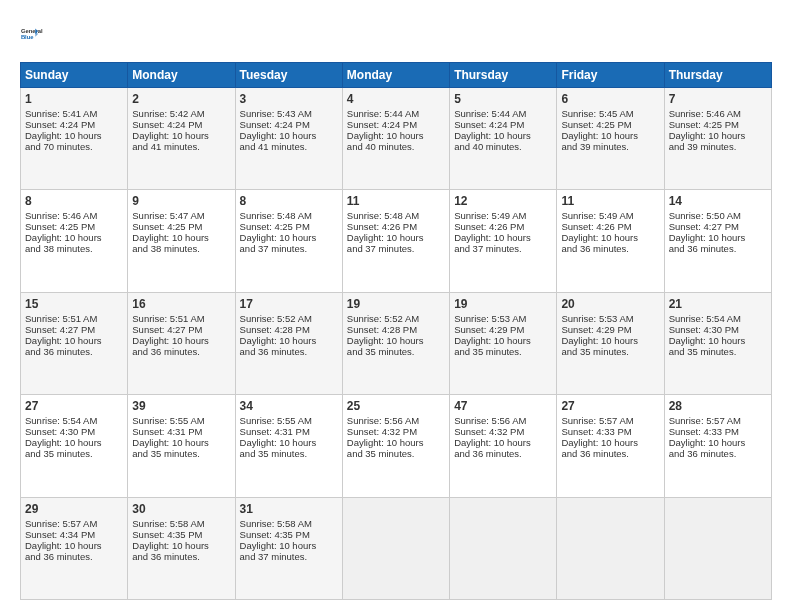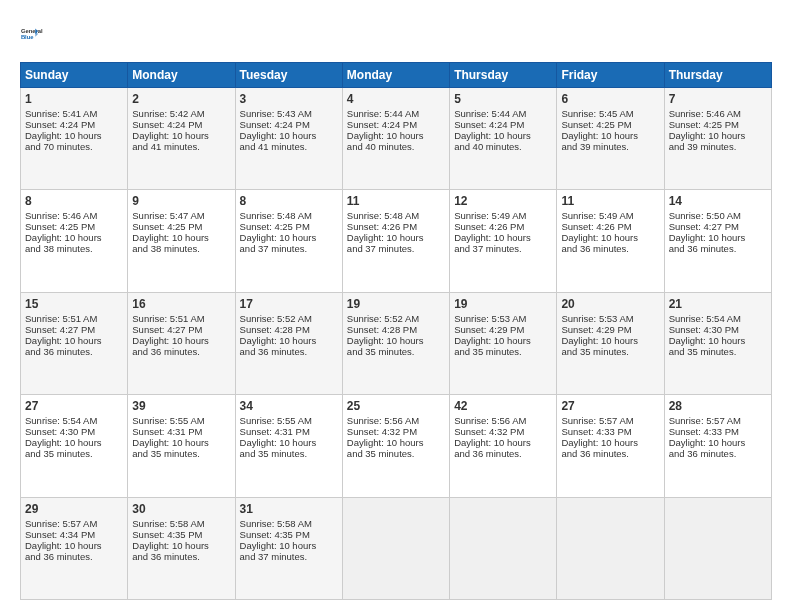--- a/index.html
+++ b/index.html
@@ -145,21 +145,21 @@
           <td><span class="day-num">19</span><span>Sunrise: 5:52 AM</span><br><span>Sunset: 4:28 PM</span><br><span>Daylight: 10 hours</span><br><span>and 35 minutes.</span></td>
           <td><span class="day-num">19</span><span>Sunrise: 5:53 AM</span><br><span>Sunset: 4:29 PM</span><br><span>Daylight: 10 hours</span><br><span>and 35 minutes.</span></td>
           <td><span class="day-num">20</span><span>Sunrise: 5:53 AM</span><br><span>Sunset: 4:29 PM</span><br><span>Daylight: 10 hours</span><br><span>and 35 minutes.</span></td>
           <td><span class="day-num">21</span><span>Sunrise: 5:54 AM</span><br><span>Sunset: 4:30 PM</span><br><span>Daylight: 10 hours</span><br><span>and 35 minutes.</span></td>
         </tr>
         <tr>
           <td><span class="day-num">27</span><span>Sunrise: 5:54 AM</span><br><span>Sunset: 4:30 PM</span><br><span>Daylight: 10 hours</span><br><span>and 35 minutes.</span></td>
           <td><span class="day-num">39</span><span>Sunrise: 5:55 AM</span><br><span>Sunset: 4:31 PM</span><br><span>Daylight: 10 hours</span><br><span>and 35 minutes.</span></td>
           <td><span class="day-num">34</span><span>Sunrise: 5:55 AM</span><br><span>Sunset: 4:31 PM</span><br><span>Daylight: 10 hours</span><br><span>and 35 minutes.</span></td>
           <td><span class="day-num">25</span><span>Sunrise: 5:56 AM</span><br><span>Sunset: 4:32 PM</span><br><span>Daylight: 10 hours</span><br><span>and 35 minutes.</span></td>
-          <td><span class="day-num">42</span><span>Sunrise: 5:56 AM</span><br><span>Sunset: 4:32 PM</span><br><span>Daylight: 10 hours</span><br><span>and 36 minutes.</span></td>
+          <td><span class="day-num">47</span><span>Sunrise: 5:56 AM</span><br><span>Sunset: 4:32 PM</span><br><span>Daylight: 10 hours</span><br><span>and 36 minutes.</span></td>
           <td><span class="day-num">27</span><span>Sunrise: 5:57 AM</span><br><span>Sunset: 4:33 PM</span><br><span>Daylight: 10 hours</span><br><span>and 36 minutes.</span></td>
           <td><span class="day-num">28</span><span>Sunrise: 5:57 AM</span><br><span>Sunset: 4:33 PM</span><br><span>Daylight: 10 hours</span><br><span>and 36 minutes.</span></td>
         </tr>
         <tr>
           <td><span class="day-num">29</span><span>Sunrise: 5:57 AM</span><br><span>Sunset: 4:34 PM</span><br><span>Daylight: 10 hours</span><br><span>and 36 minutes.</span></td>
           <td><span class="day-num">30</span><span>Sunrise: 5:58 AM</span><br><span>Sunset: 4:35 PM</span><br><span>Daylight: 10 hours</span><br><span>and 36 minutes.</span></td>
           <td><span class="day-num">31</span><span>Sunrise: 5:58 AM</span><br><span>Sunset: 4:35 PM</span><br><span>Daylight: 10 hours</span><br><span>and 37 minutes.</span></td>
           <td class="empty"></td>
           <td class="empty"></td>
           <td class="empty"></td>

